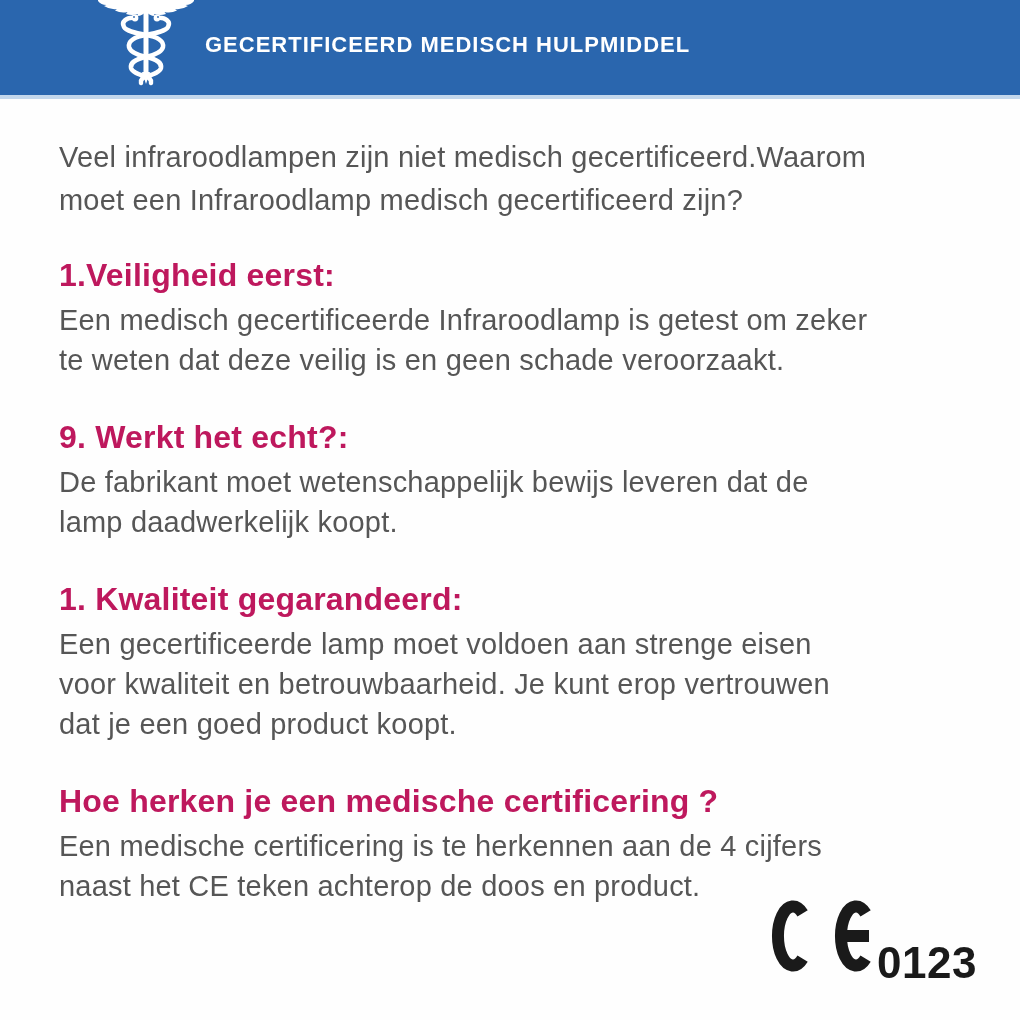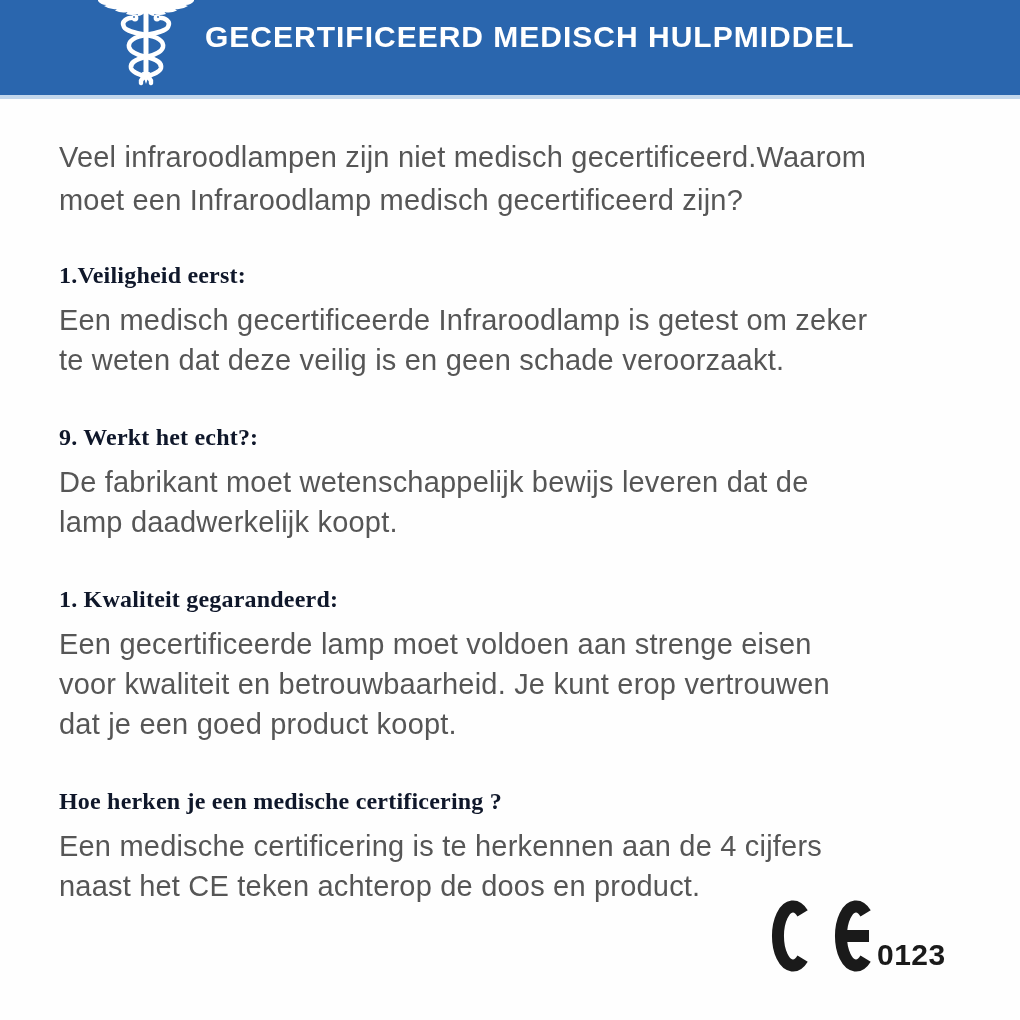--- a/index.html
+++ b/index.html
@@ -14,59 +14,58 @@
   .header{
     position:absolute;top:0;left:0;width:1020px;height:95px;
     background:#2a66ae;
     border-bottom:4px solid #c3d7ec;
     box-sizing:content-box;
   }
   .caduceus{
     position:absolute;left:86px;top:0;width:120px;height:90px;
   }
   .header-title{
-    position:absolute;left:205px;top:20px;width:760px;
+    position:absolute;left:205px;top:32px;width:760px;
     color:#ffffff;
-    font-size:30px;
+    font-size:22px;
     font-weight:700;
     letter-spacing:1px;
     white-space:nowrap;
   }
   
   .content{
     position:absolute;left:59px;top:116px;width:880px;margin-top:20px;
   }
   .para{
     margin:0;
     font-size:29px;
     line-height:43px;
     color:#565656;
     white-space:pre-line;
     letter-spacing:0.2px;
   }
   .section{margin-top:40px;}
   .section:first-of-type{margin-top:36px;}
   .section-heading{
     margin:0 0 8px 0;
-    font-size:24px;
+    font-size:32px;
     line-height:34px;
     font-weight:700;
-    color:#0f172a;
+    color:#be185d;
     letter-spacing:0.2px;
-    font-family:Liberation Serif, serif;
   }
   .section .para{line-height:40px;}
   
   .ce-block{
     position:absolute;left:770px;top:899px;width:190px;height:80px;
   }
   .ce-svg{position:absolute;left:0;top:0;}
   .ce-number{
     position:absolute;left:107px;top:39px;
-    font-size:30px;font-weight:700;color:#1a1a1a;
+    font-size:44px;font-weight:700;color:#1a1a1a;
     letter-spacing:0.5px;
   }
 </style>
 </head>
 <body>
 
 <div class="header">
   <svg class="caduceus" viewBox="0 0 120 90" width="120" height="90" aria-hidden="true">
 
     <path fill="#ffffff" d="M 61 0 L 61 10 Q 57 16 51 16 L 52 14 Q 46 16 40 14 L 41.5 12 Q 35 13.5 29 10.5 L 31 9 Q 24 10 18 6 L 20.5 5 Q 15 5 12 1 L 12 0 Z"></path>

